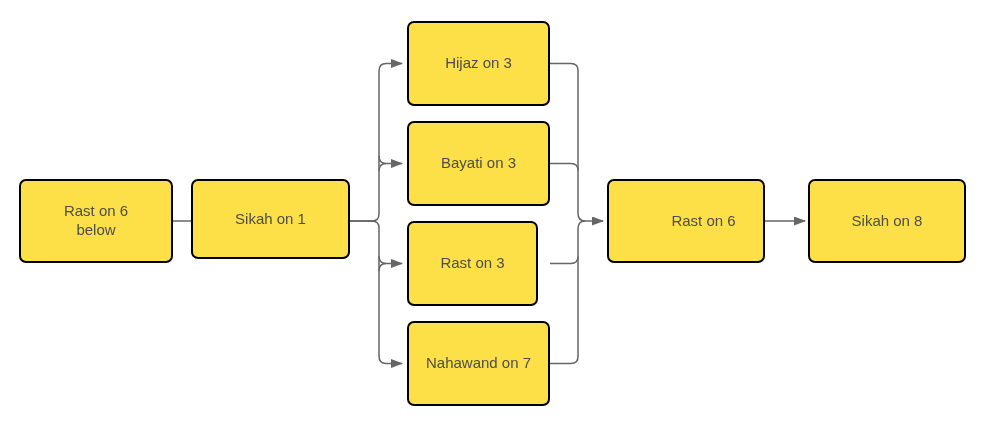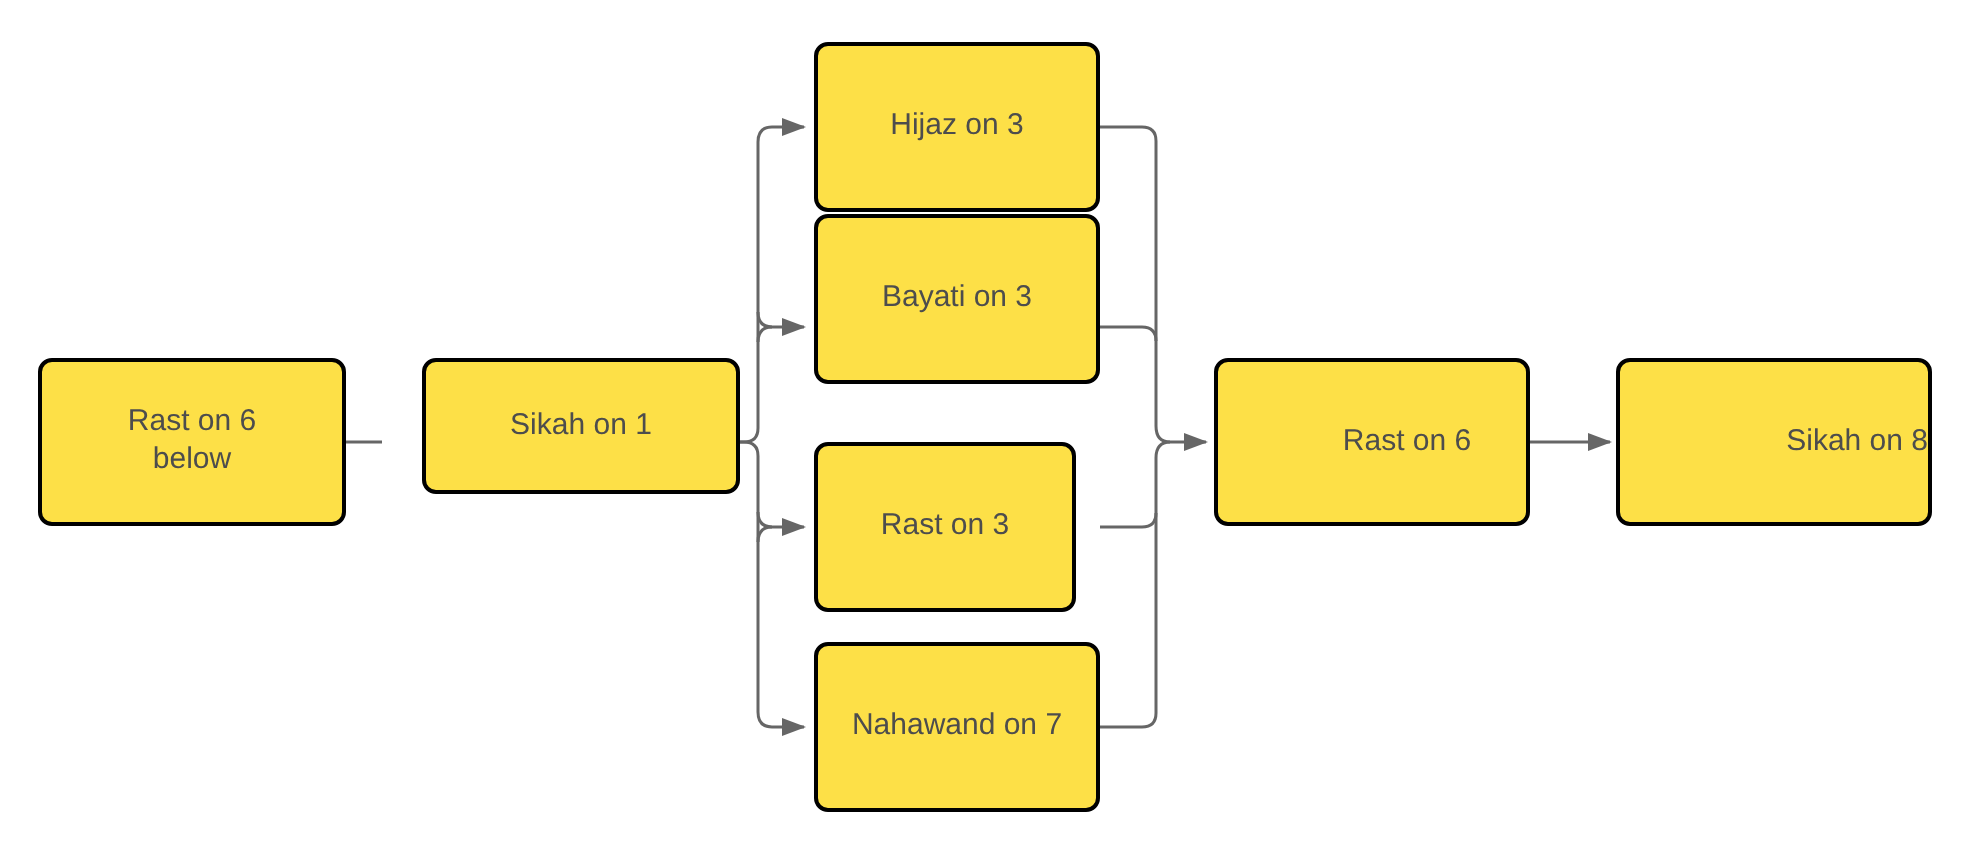--- a/index.html
+++ b/index.html
@@ -34,27 +34,27 @@
     line-height: 1.25;
     color: #4d4d4d;
     white-space: nowrap;
   }
   .lbl.wrap {
     white-space: normal;
     max-width: 92px;
   }
   
   .n0 { left: 19px;  top: 179px; width: 154px; height: 84px; }
-  .n1 { left: 191px; top: 179px; width: 159px; height: 68px; margin-left: 20px; }
+  .n1 { left: 191px; top: 179px; width: 159px; height: 80px; }
   .n2 { left: 407px; top: 21px;  width: 143px; height: 85px; }
-  .n3 { left: 407px; top: 107px; width: 143px; height: 85px; }
+  .n3 { left: 407px; top: 121px; width: 143px; height: 85px; }
   .n4 { left: 407px; top: 221px; width: 131px; height: 85px; }
   .n5 { left: 407px; top: 321px; width: 143px; height: 85px; }
   .n6 { left: 607px; top: 179px; width: 158px; height: 84px; padding-left: 35px; }
-  .n7 { left: 808px; top: 179px; width: 158px; height: 84px; justify-content: flex-end; }
+  .n7 { left: 808px; top: 179px; width: 158px; height: 84px; }
 </style>
 </head>
 <body>
 
 <div id="canvas">
 
   <svg id="edges" viewBox="0 0 992 432" xmlns="http://www.w3.org/2000/svg">
     <defs>
       <marker id="arrow" markerUnits="userSpaceOnUse" markerWidth="12" markerHeight="9" refX="11" refY="4.5" orient="auto">
         <path d="M0 0 L12 4.5 L0 9 Z" fill="#666666"></path>

